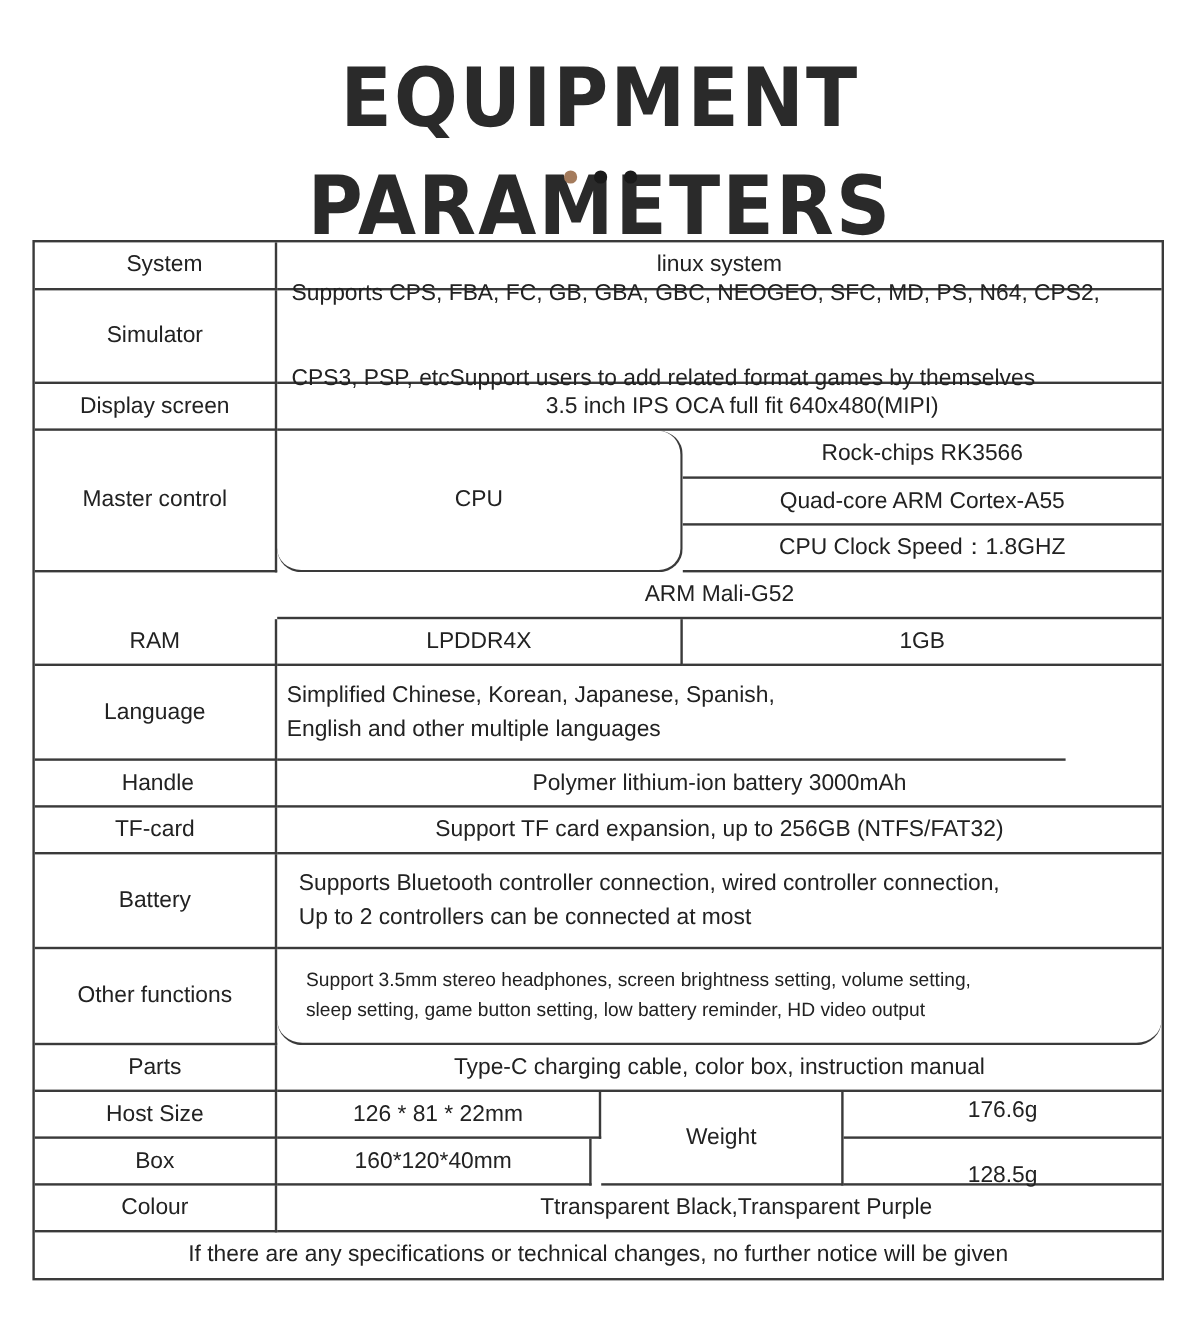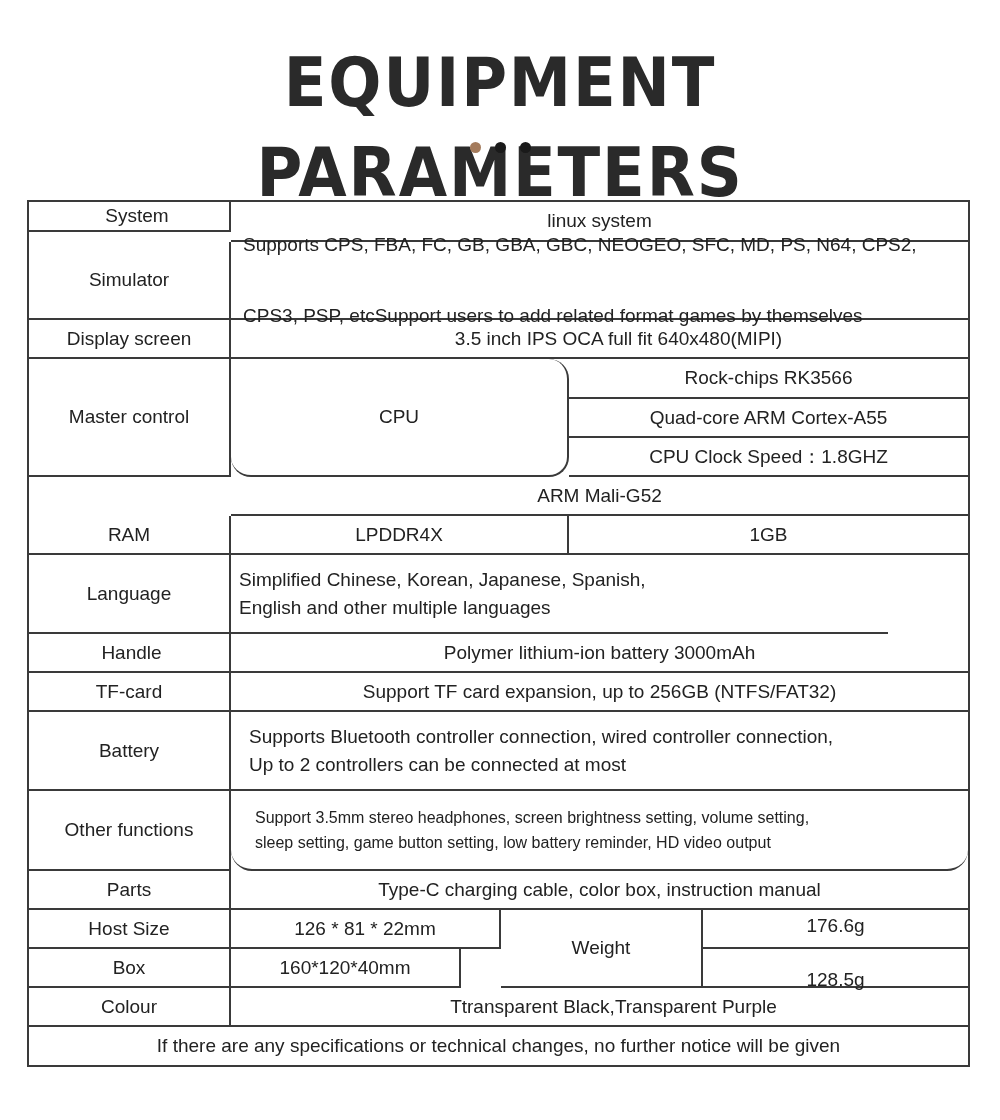--- a/index.html
+++ b/index.html
@@ -29,21 +29,21 @@
 
 <div class="title">EQUIPMENT PARAMETERS</div>
 <div class="dots">
   <span class="dot d1" style="background: rgb(164, 123, 92);"></span>
   <span class="dot d2" style="background: rgb(26, 26, 26);"></span>
   <span class="dot d3" style="background: rgb(26, 26, 26);"></span>
 </div>
 
 <div class="tbl">
 
-  <div class="cell" style="left:0;top:0;width:202px;height:30px;padding-left:24px;">System</div>
+  <div class="cell" style="left:0;top:0;width:202px;height:40px;padding-left:24px;">System</div>
   <div class="cell nr" style="left:202px;top:0;width:737px;height:40px;">linux system</div>
 
   <div class="cell" style="left:0;top:40px;width:202px;height:78px;">Simulator</div>
   <div class="cell nr left" style="left:202px;top:40px;width:737px;height:78px;flex-direction:column;align-items:flex-start;justify-content:center;padding-left:12px;gap:43px;">
     <span>Supports CPS, FBA, FC, GB, GBA, GBC, NEOGEO, SFC, MD, PS, N64, CPS2,</span>
     <span>CPS3, PSP, etcSupport users to add related format games by themselves</span>
   </div>
 
   <div class="cell" style="left:0;top:118px;width:202px;height:39px;">Display screen</div>
   <div class="cell nr" style="left:202px;top:118px;width:737px;height:39px;padding-left:46px;">3.5 inch IPS OCA full fit 640x480(MIPI)</div>
@@ -86,20 +86,20 @@
 
   <div class="cell" style="left:0;top:669px;width:202px;height:39px;">Parts</div>
   <div class="cell nr" style="left:202px;top:669px;width:737px;height:39px;">Type-C charging cable, color box, instruction manual</div>
 
   <div class="cell" style="left:0;top:708px;width:202px;height:39px;">Host Size</div>
   <div class="cell" style="left:202px;top:708px;width:270px;height:39px;">126 * 81 * 22mm</div>
   <div class="cell" style="left:472px;top:708px;width:202px;height:78px;">Weight</div>
   <div class="cell nr" style="left:674px;top:708px;width:265px;height:39px;align-items:flex-start;padding-top:2px;">176.6g</div>
 
   <div class="cell" style="left:0;top:747px;width:202px;height:39px;">Box</div>
-  <div class="cell" style="left:202px;top:747px;width:230px;height:39px;">160*120*40mm</div>
+  <div class="cell" style="left:202px;top:747px;width:262px;height:39px;">160*120*40mm</div>
   <div class="cell nr" style="left:674px;top:747px;width:265px;height:39px;align-items:flex-start;padding-top:17px;">128.5g</div>
 
   <div class="cell" style="left:0;top:786px;width:202px;height:39px;">Colour</div>
   <div class="cell nr" style="left:202px;top:786px;width:737px;height:39px;padding-left:36px;">Ttransparent Black,Transparent Purple</div>
 
   <div class="cell nr nb" style="left:0;top:825px;width:939px;height:38px;">If there are any specifications or technical changes, no further notice will be given</div>
 </div>
 
 </body></html>

